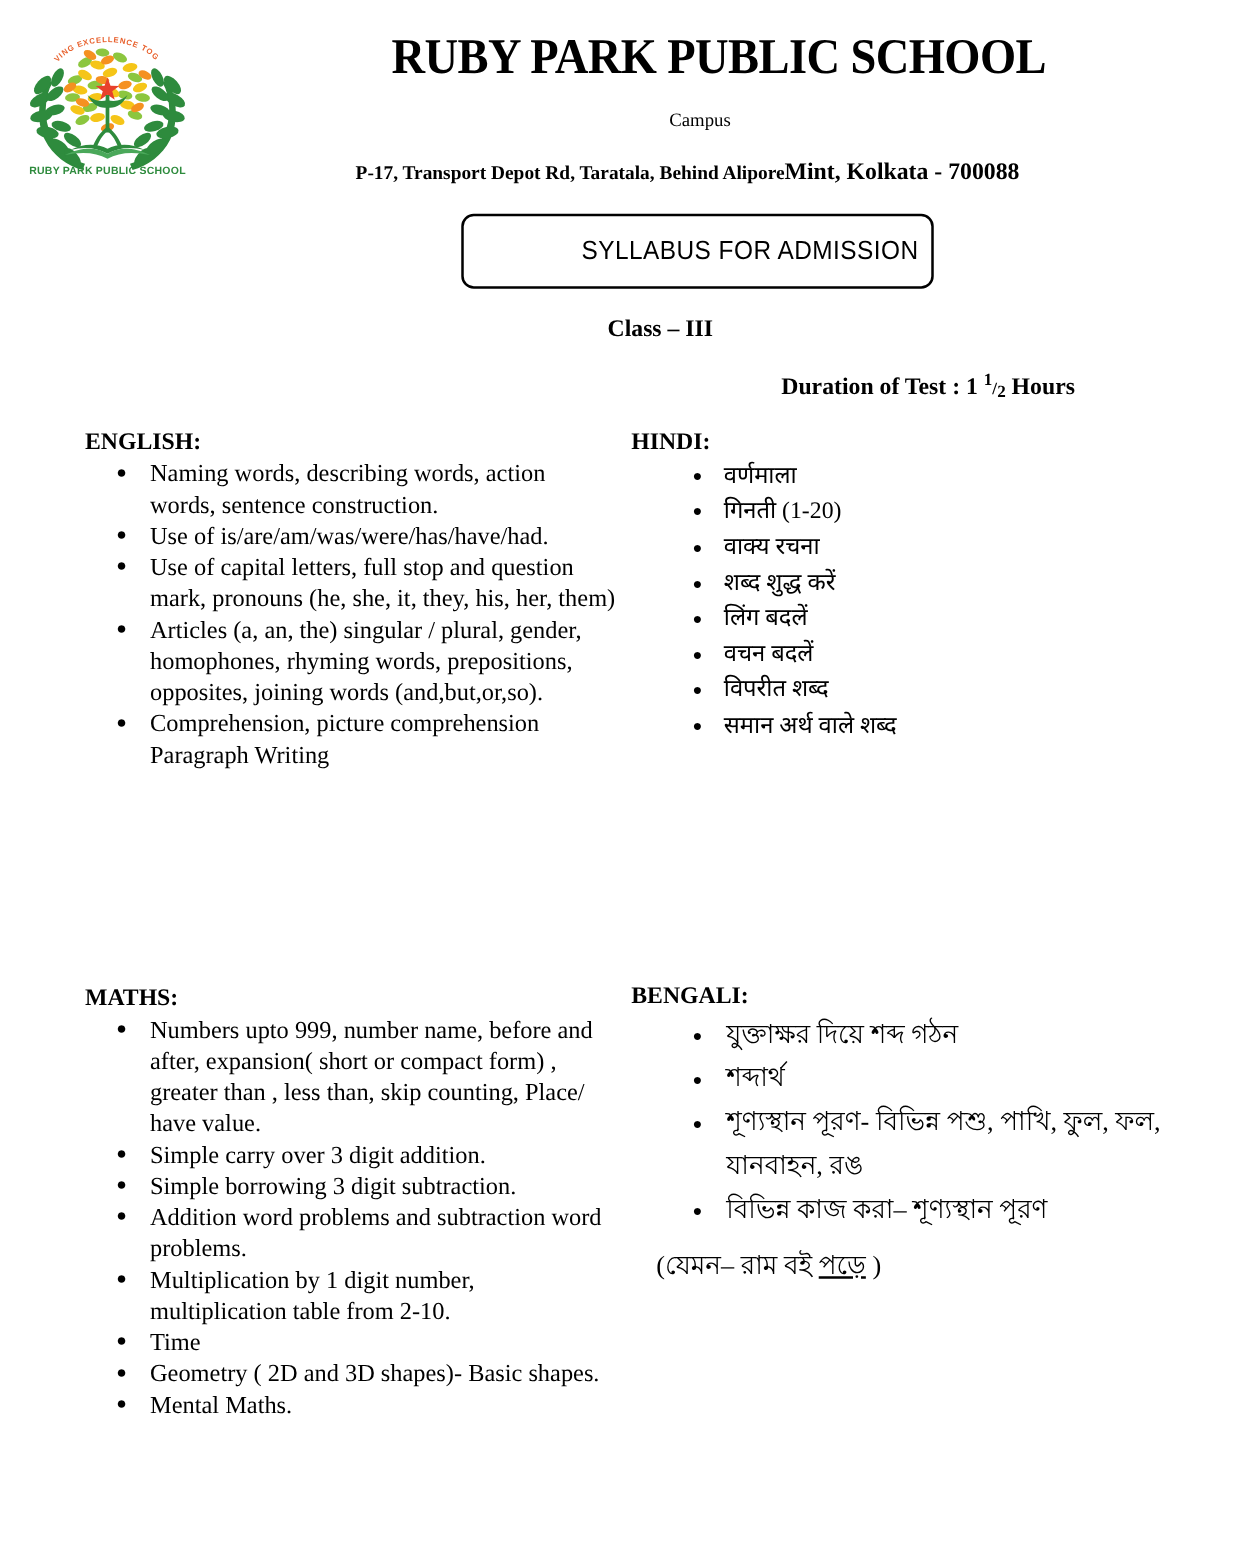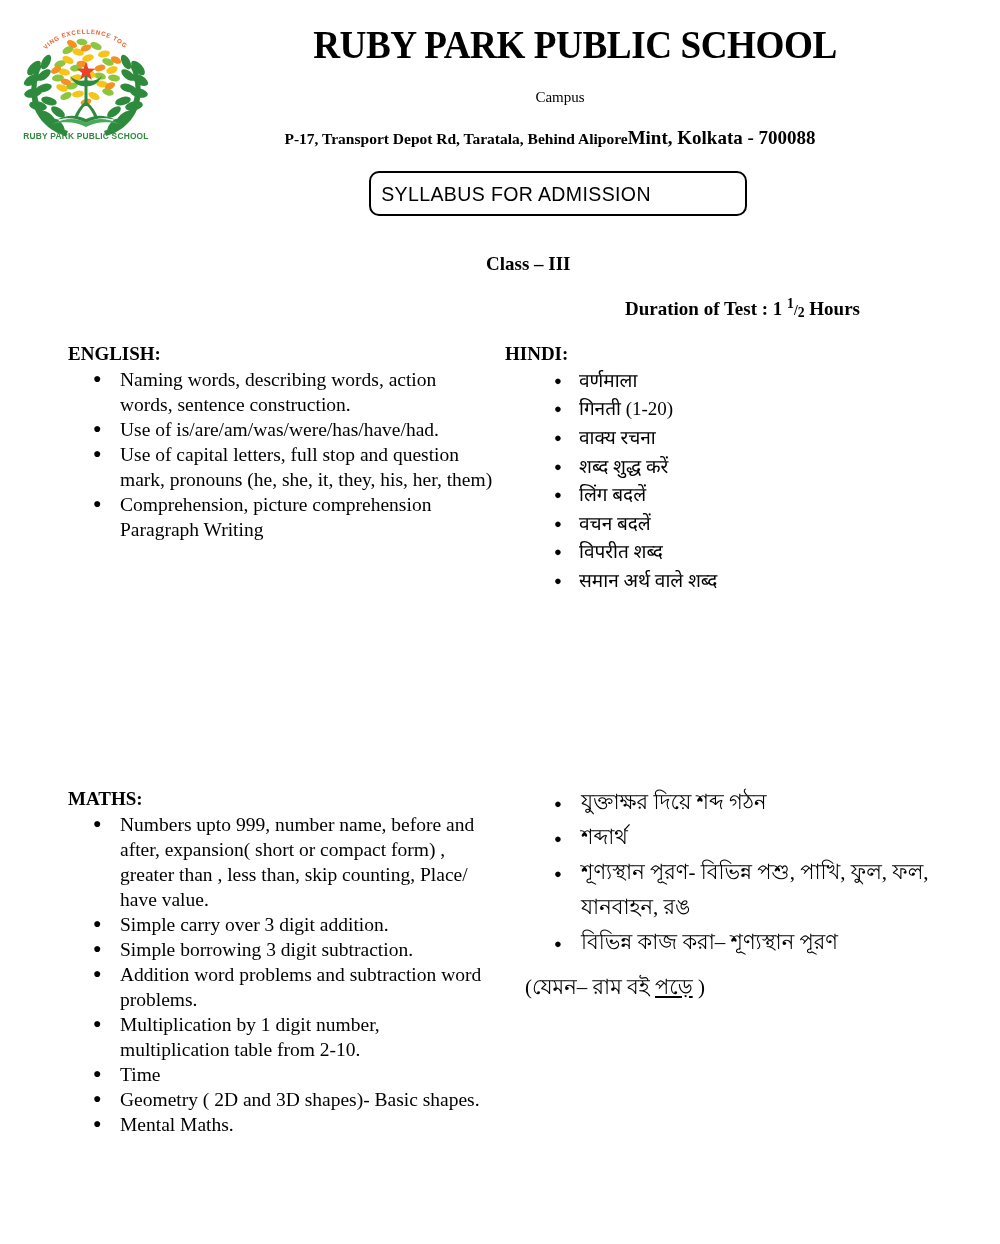--- a/index.html
+++ b/index.html
@@ -64,27 +64,27 @@
   }
   .addr-small { font-size: 15.5px; }
   .addr-large { font-size: 19px; }
 
   
   #syllabus-box {
     position: absolute;
     left: 369px;
     top: 171px;
     width: 378px;
-    height: 45px;
+    height: 60px;
     border: 2px solid #000;
     border-radius: 10px;
     box-sizing: border-box;
     display: flex;
     align-items: center;
-    justify-content: flex-start;
+    justify-content: flex-end;
   }
   #syllabus-box .label {
     font-family: "Liberation Sans Narrow", "Liberation Sans", "DejaVu Sans", sans-serif;
     font-size: 21px;
     letter-spacing: 0.4px;
     transform: scaleX(0.93);
     white-space: nowrap;
   }
 
   
@@ -301,20 +301,21 @@
   <div class="duration-line">
     <span>Duration of Test : 1 </span><span class="frac"><sup>1</sup>/<sub>2</sub></span><span> Hours</span>
   </div>
 
   <div class="subject latin" id="english">
     <div class="subject-heading">ENGLISH:</div>
     <ul class="items">
       <li>Naming words, describing words, action words, sentence construction.</li>
       <li>Use of is/are/am/was/were/has/have/had.</li>
       <li>Use of capital letters, full stop and question mark, pronouns (he, she, it, they, his, her, them)</li>
+      <li> Articles (a, an, the) singular / plural, gender, homophones, rhyming words, prepositions, opposites, joining words (and,but,or,so).</li>
       <li>Comprehension, picture comprehension Paragraph Writing</li>
     </ul>
   </div>
 
   <div class="subject devanagari" id="hindi">
     <div class="subject-heading">HINDI:</div>
     <ul class="items">
       <li>वर्णमाला</li>
       <li>गिनती (1-20)</li>
       <li>वाक्य रचना</li>
@@ -334,20 +335,21 @@
       <li>Simple borrowing 3 digit subtraction.</li>
       <li>Addition word problems and subtraction word problems.</li>
       <li>Multiplication by 1 digit number, multiplication table from 2-10.</li>
       <li>Time</li>
       <li>Geometry ( 2D and 3D shapes)- Basic shapes.</li>
       <li>Mental Maths.</li>
     </ul>
   </div>
 
   <div class="subject bengali" id="bengali">
+    <div class="subject-heading">BENGALI:</div>
     <ul class="items">
       <li>যুক্তাক্ষর দিয়ে শব্দ গঠন</li>
       <li>শব্দার্থ</li>
       <li>শূণ্যস্থান পূরণ- বিভিন্ন পশু, পাখি, ফুল, ফল, যানবাহন, রঙ</li>
       <li>বিভিন্ন কাজ করা– শূণ্যস্থান পূরণ</li>
     </ul>
     <div class="note"><span>(যেমন– রাম বই </span><u>পড়ে</u><span> )</span></div>
   </div>
 
 </div>

